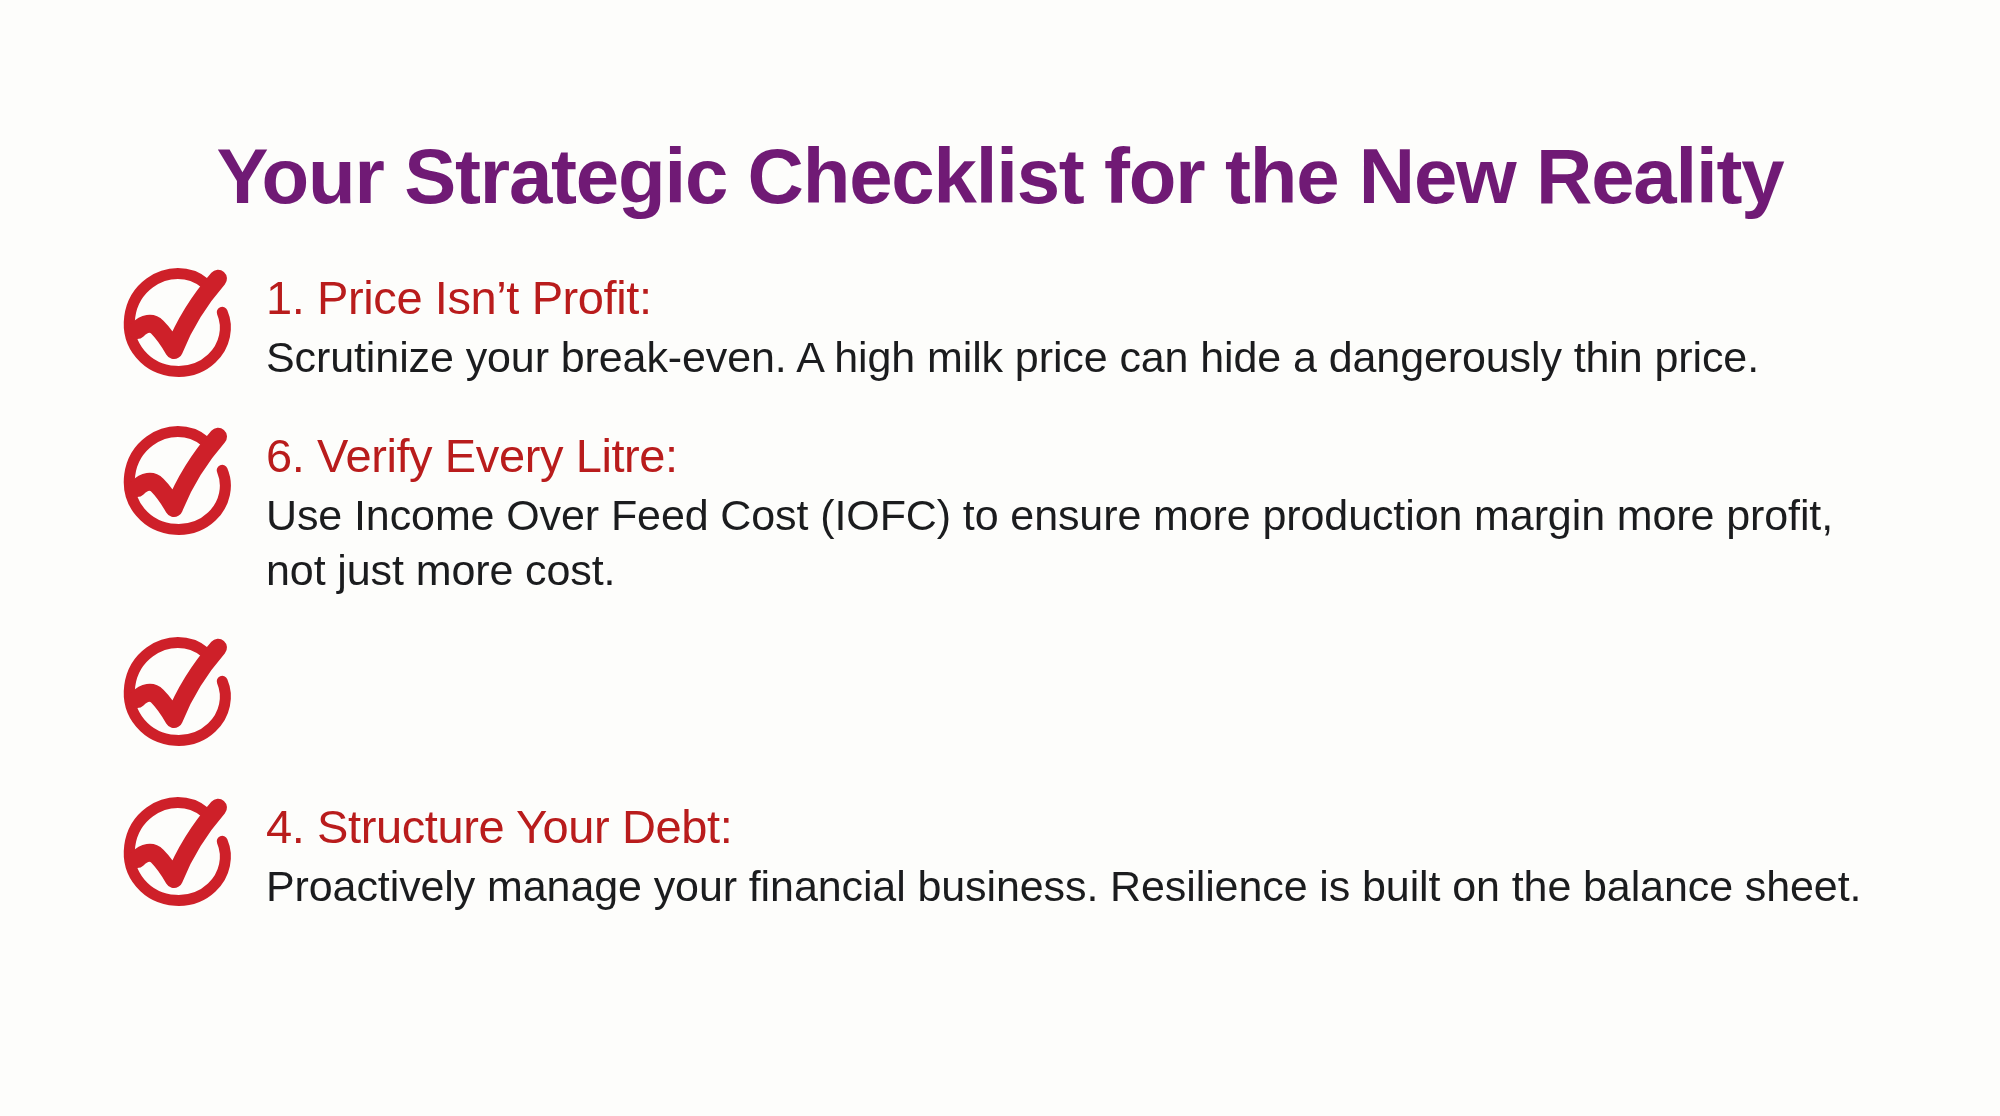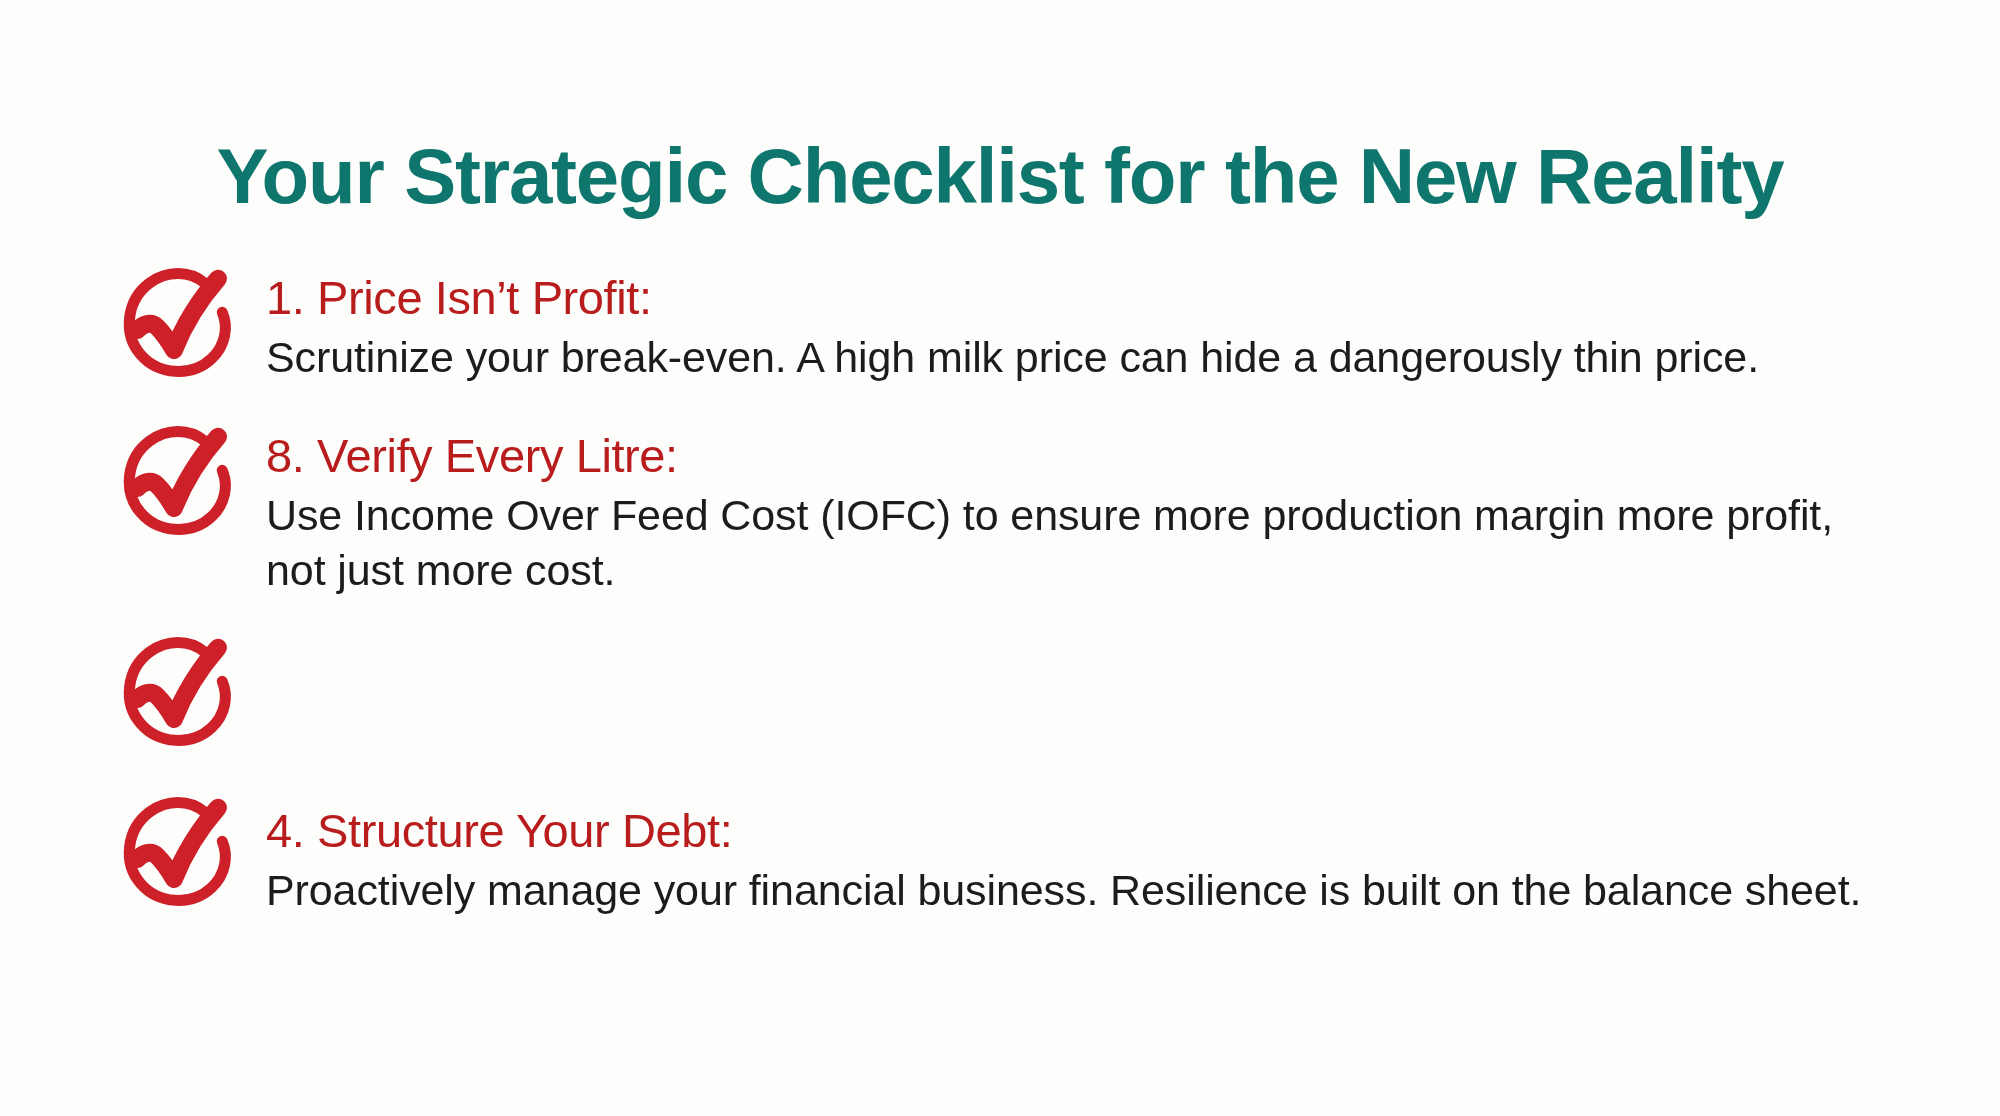--- a/index.html
+++ b/index.html
@@ -27,39 +27,39 @@
   .slide-title {
     position: absolute;
     top: 82px;
     left: 0;
     width: 2000px;
     text-align: center;
     font-size: 78px;
     font-weight: 800;
     letter-spacing: -1.2px;
     line-height: 1.08;
-    color: #0f766e;
+    color: #701a75;
     white-space: nowrap;
   }
 
   
   .checklist {
     position: absolute;
     top: 262px;
     left: 112px;
     width: 1790px;
   }
 
   .check-item {
     position: relative;
     display: flex;
     align-items: flex-start;
     margin-bottom: 30px;
   }
-  .check-item:last-child { margin-bottom: 0; align-items: flex-end; }
+  .check-item:last-child { margin-bottom: 0; }
 
   .check-icon {
     flex: 0 0 auto;
     width: 126px;
     height: 126px;
     margin-top: 2px;
     margin-right: 28px;
   }
   .check-icon svg {
     display: block;
@@ -118,21 +118,21 @@
     </div>
 
     <div class="check-item gap-lg">
       <span class="check-icon">
         <svg viewBox="0 0 120 120" xmlns="http://www.w3.org/2000/svg">
           <path d="M88 18 C74 6 52 6 36 18 C14 34 10 66 27 86 C44 106 76 108 95 90 C108 78 111 60 105 46" fill="none" stroke="#ce2029" stroke-width="10.5" stroke-linecap="round"></path>
           <path d="M24 63 C31 56 38 55 43 60 C50 67 55 75 59 82 C67 62 80 38 101 14" fill="none" stroke="#ce2029" stroke-width="17" stroke-linecap="round" stroke-linejoin="round"></path>
         </svg>
       </span>
       <div class="item-body">
-        <p class="item-heading">8. Verify Every Litre:</p>
+        <p class="item-heading">6. Verify Every Litre:</p>
         <p class="item-text">Use Income Over Feed Cost (IOFC) to ensure more production margin more profit, not just more cost.</p>
       </div>
     </div>
 
     <div class="check-item gap-lg">
       <span class="check-icon">
         <svg viewBox="0 0 120 120" xmlns="http://www.w3.org/2000/svg">
           <path d="M88 18 C74 6 52 6 36 18 C14 34 10 66 27 86 C44 106 76 108 95 90 C108 78 111 60 105 46" fill="none" stroke="#ce2029" stroke-width="10.5" stroke-linecap="round"></path>
           <path d="M24 63 C31 56 38 55 43 60 C50 67 55 75 59 82 C67 62 80 38 101 14" fill="none" stroke="#ce2029" stroke-width="17" stroke-linecap="round" stroke-linejoin="round"></path>
         </svg>

